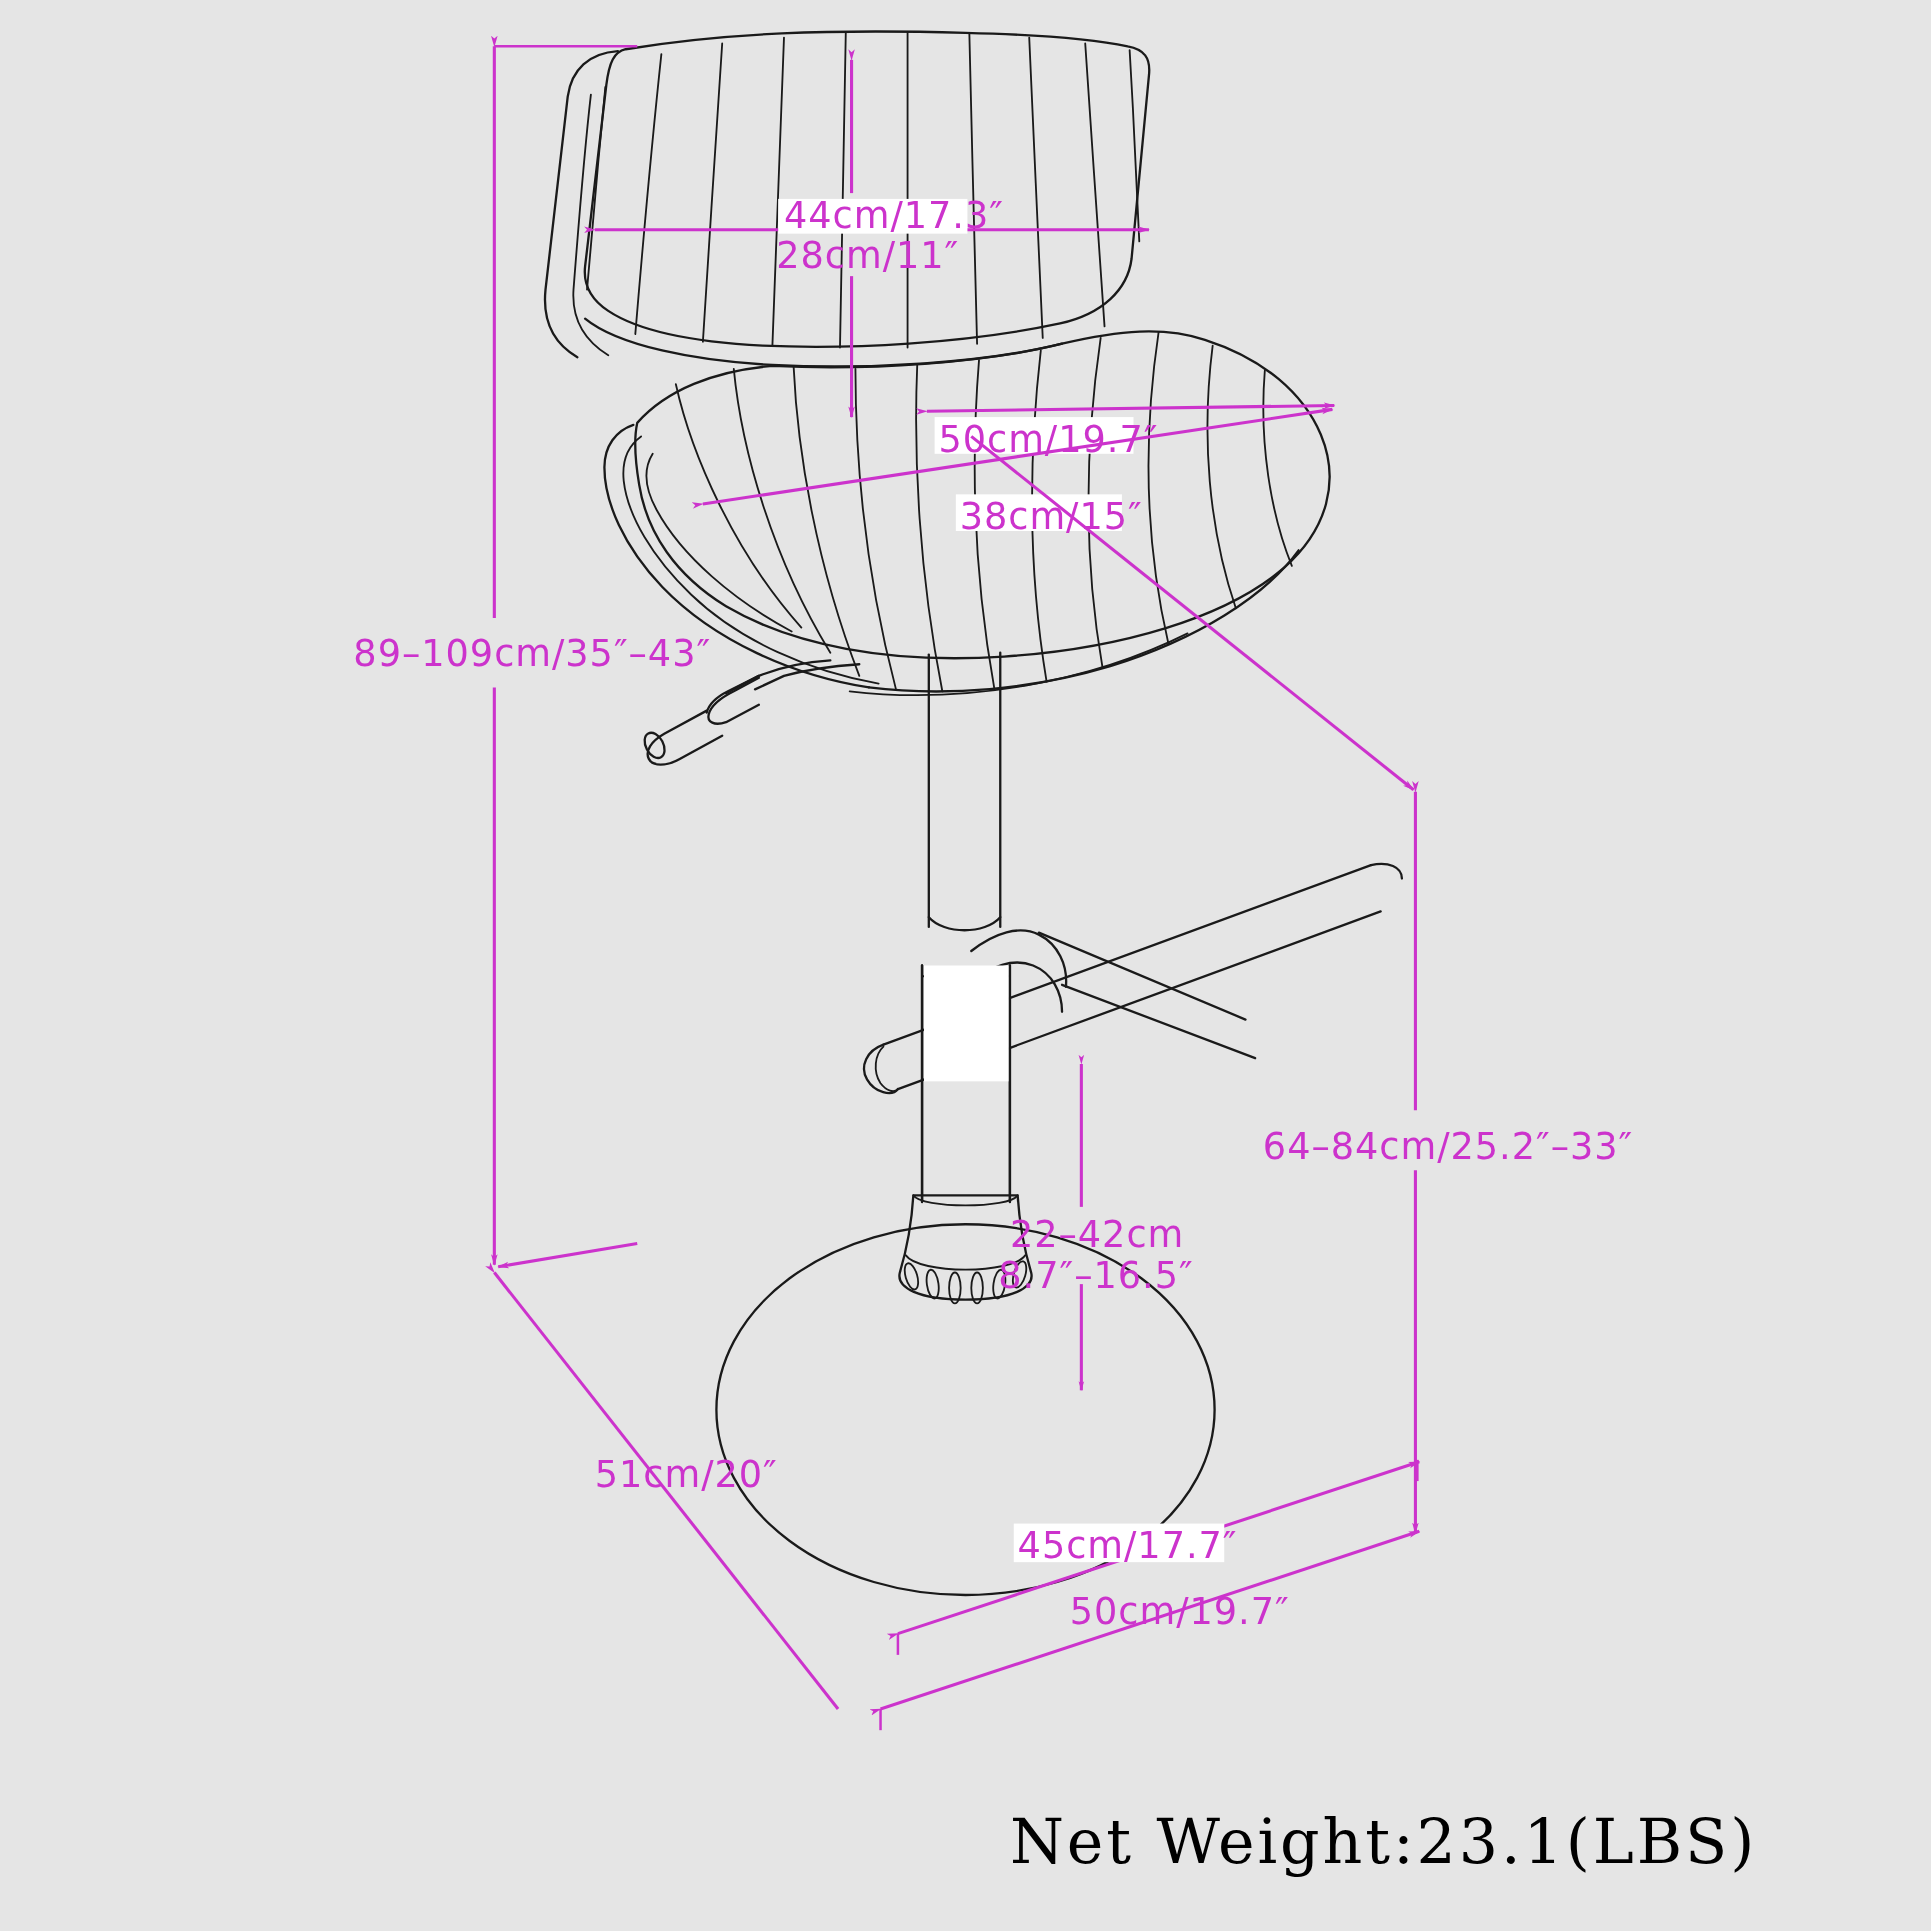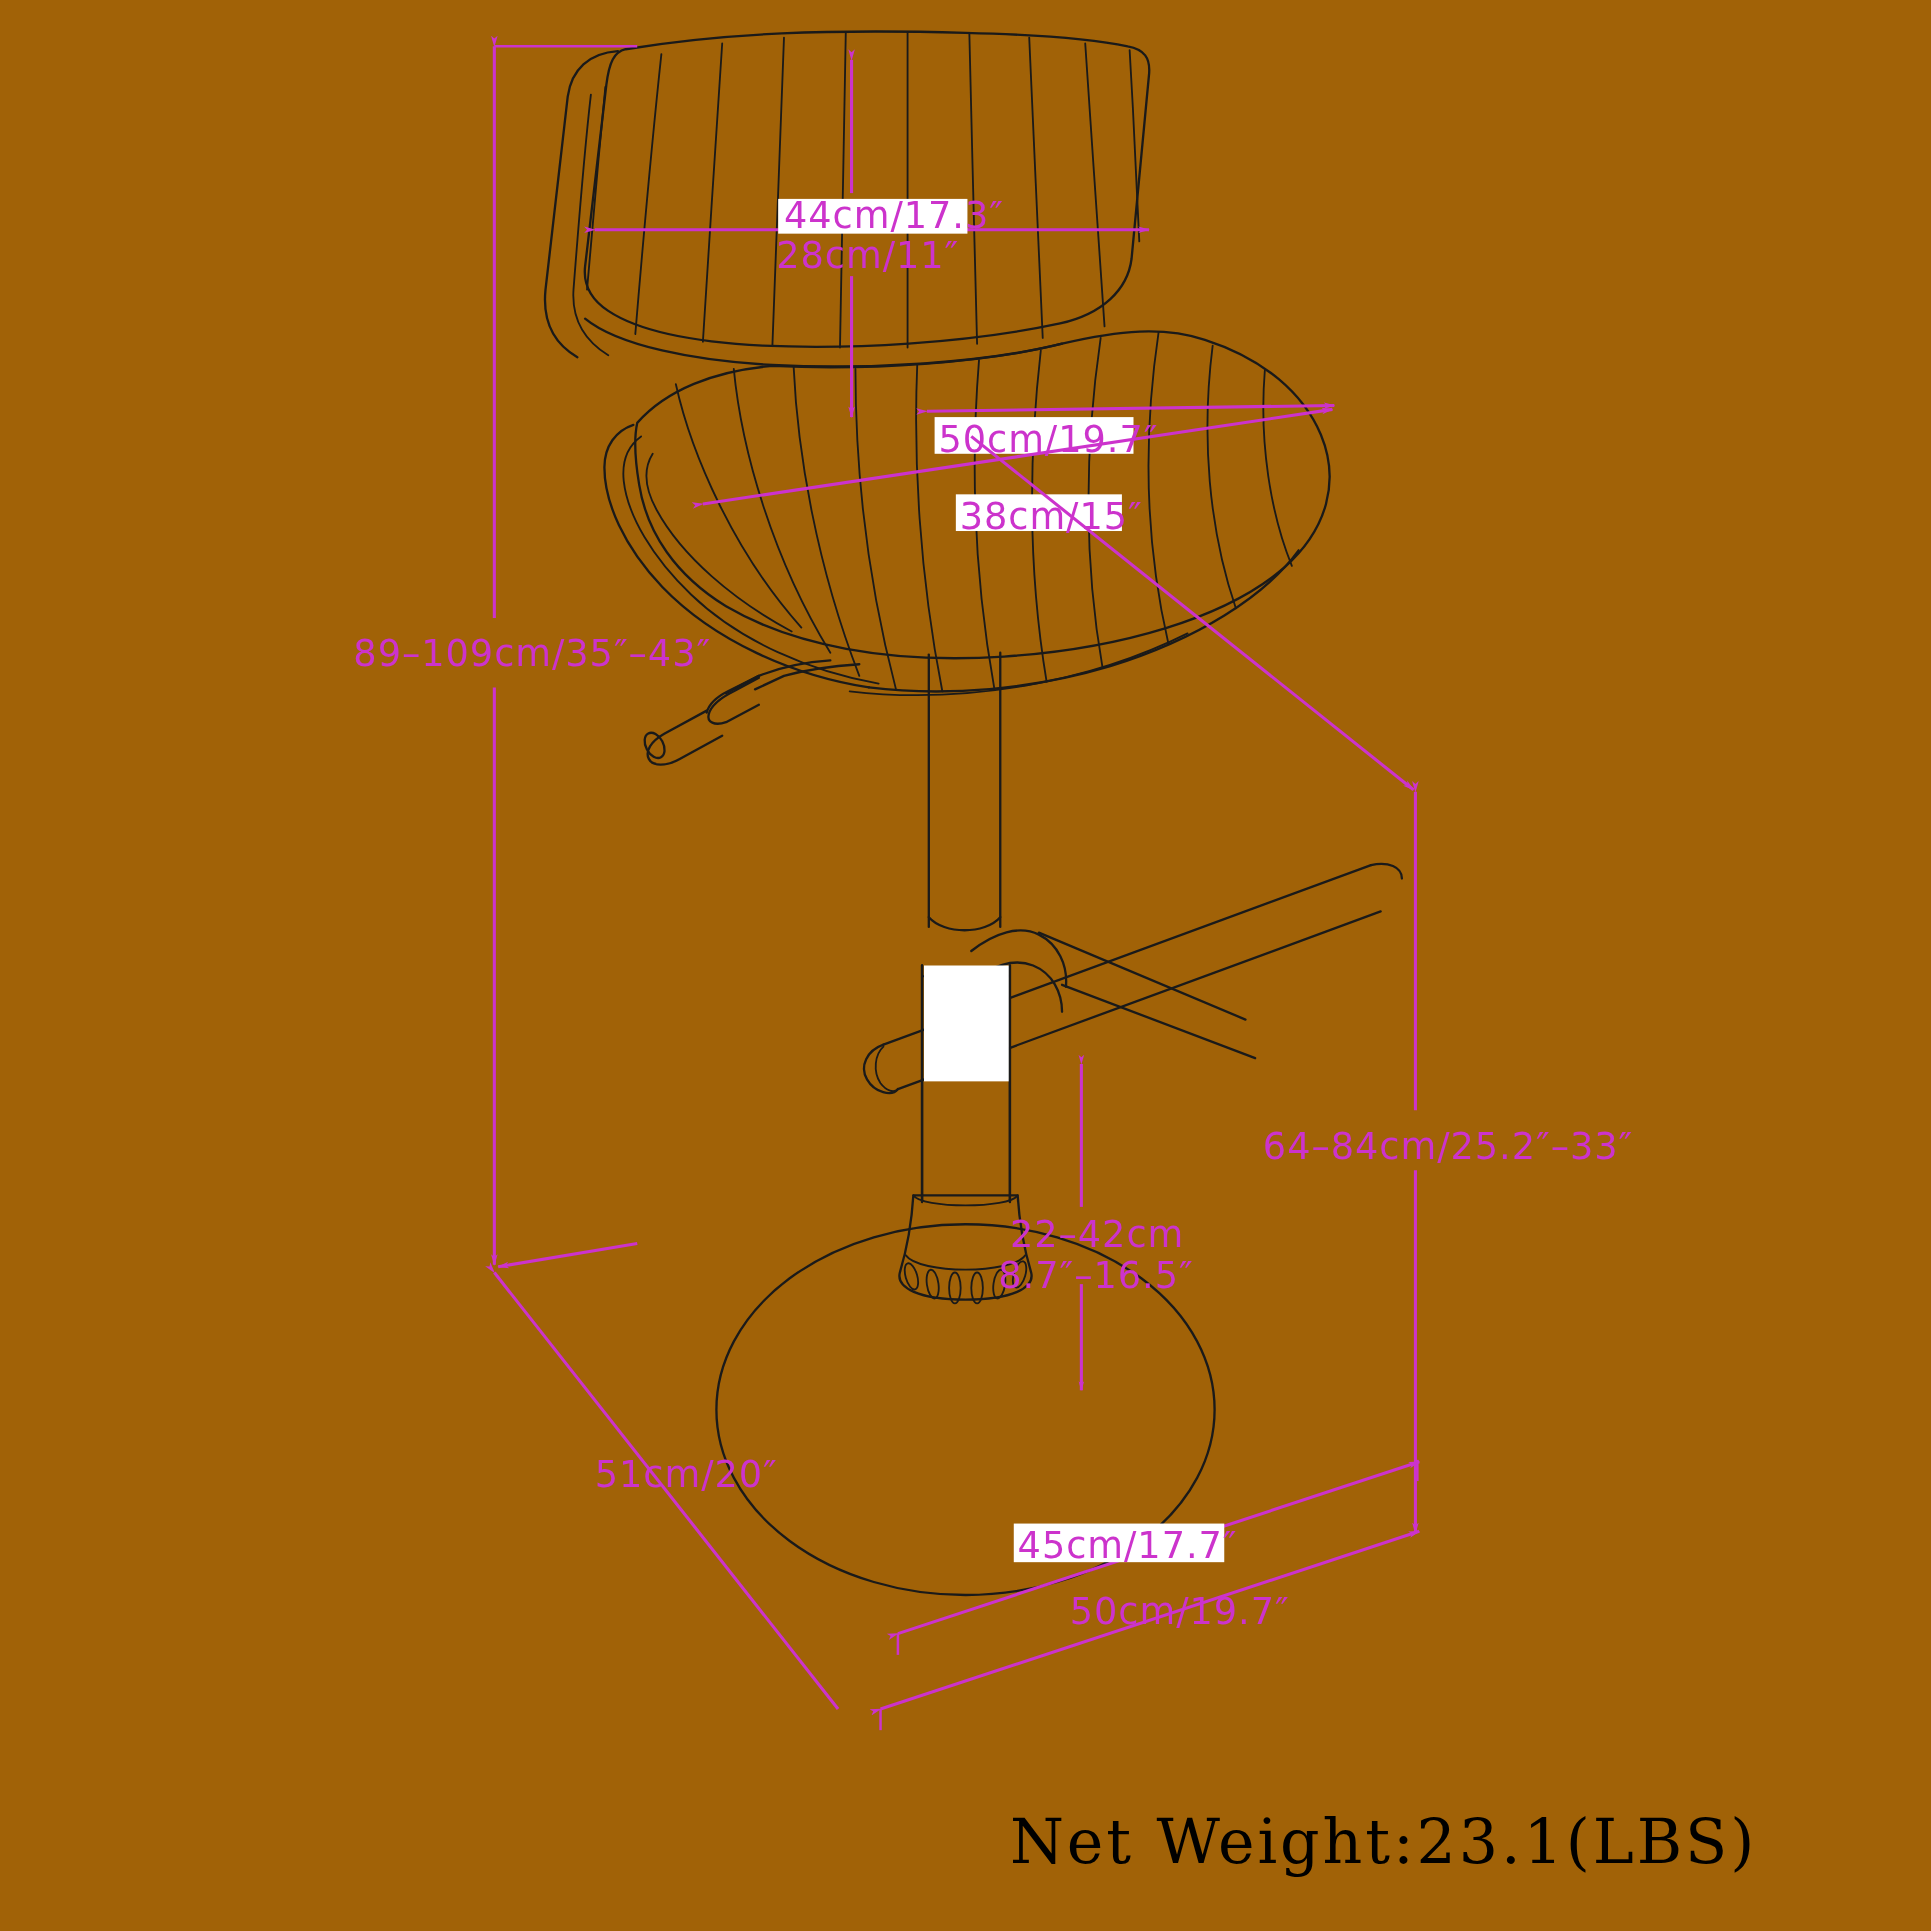--- a/index.html
+++ b/index.html
@@ -10,21 +10,21 @@
   body {
     width: 1931px;
     height: 1931px;
     font-family: "DejaVu Sans", sans-serif;
     overflow: hidden;
   }
   #stage {
     position: relative;
     width: 1931px;
     height: 1931px;
-    background: #a16207;
+    background: #e5e5e5;
   }
   #diagram {
     position: absolute;
     left: 0;
     top: 0;
     width: 1931px;
     height: 1931px;
   }
   .dim-text {
     font-family: "DejaVu Sans", sans-serif;

